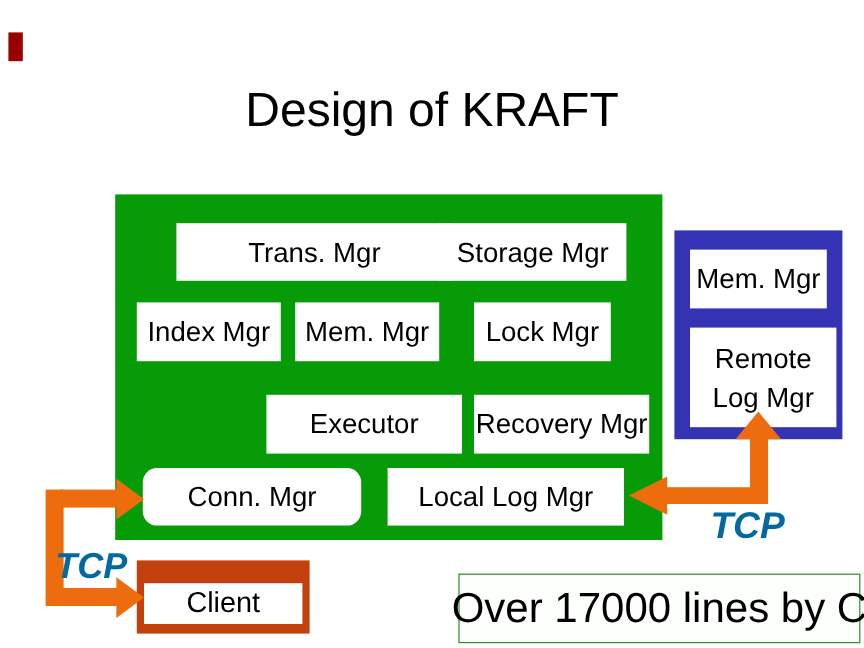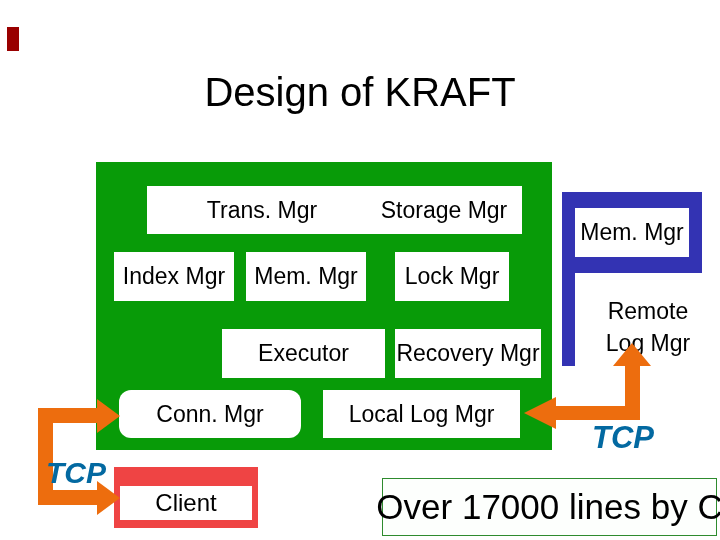--- a/index.html
+++ b/index.html
@@ -27,23 +27,23 @@
   .m-lock    {left:299px;top:90px;  width:114px;height:49px;}
   .m-parser  {left:29px; top:167px; width:82px; height:49px;}
   .m-exec    {left:126px;top:167px; width:163px;height:49px;}
   .m-recov   {left:299px;top:167px; width:146px;height:49px;}
   .m-conn    {left:23px; top:228px; width:182px;height:48px;border-radius:12px;}
   .m-locallog{left:227px;top:228px; width:197px;height:48px;}
 
   #remote-panel{left:562px;top:192px;width:140px;height:174px;background:#3333b3;}
   .r-mem   {left:13px;top:16px;width:114px;height:49px;}
   .r-remote{left:13px;top:81px;width:114px;height:75px;white-space:normal;
-            text-align:center;line-height:32px;padding:16px;}
+            text-align:center;line-height:32px;padding:4px;}
 
-  #client-box{left:114px;top:467px;width:144px;height:61px;background:#ef4444;}
+  #client-box{left:114px;top:467px;width:144px;height:61px;background:#c2410c;}
   #client-inner{position:absolute;left:6px;top:19px;width:132px;height:34px;
     background:#fff;display:flex;align-items:center;justify-content:center;
     font-size:24px;color:#000;}
 
   #note-box{
     left:382px;top:478px;width:333px;height:56px;background:#fdfffd;
     border:1px solid #2e8b2e;display:flex;align-items:center;justify-content:center;
     font-size:35px;color:#000;white-space:nowrap;
   }
 

